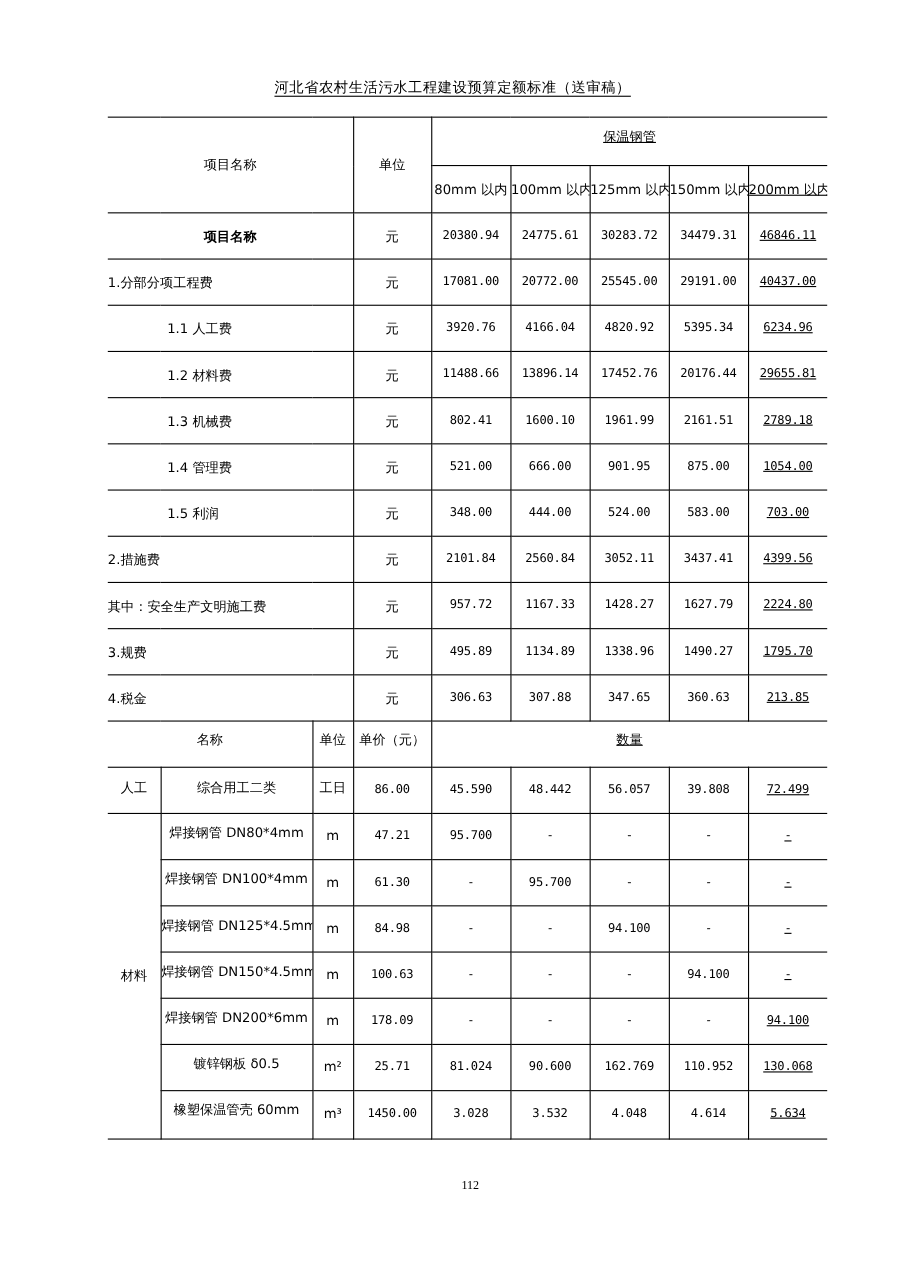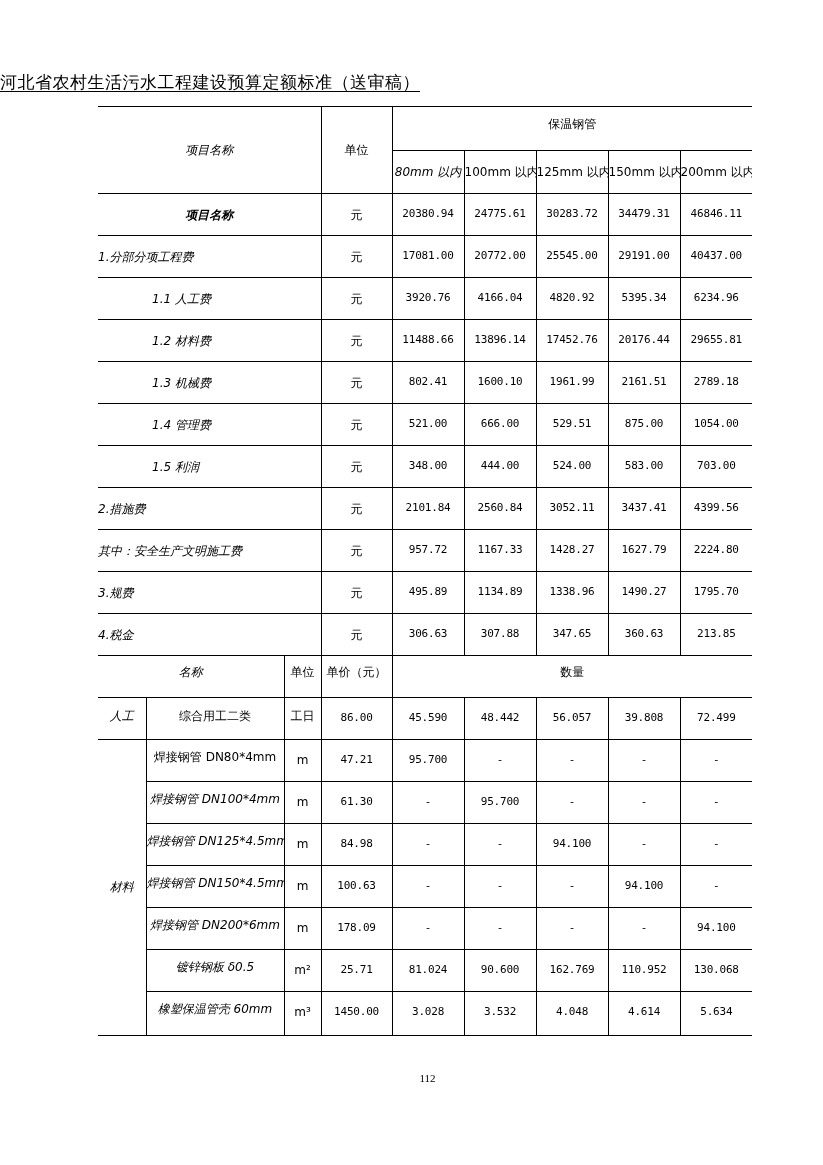--- a/index.html
+++ b/index.html
@@ -3,36 +3,36 @@
   <meta charset="utf-8">
   <style>
     html, body { margin: 0; padding: 0; background: #ffffff; }
     body {
       width: 823px; height: 1165px; position: relative; overflow: hidden;
       font-family: "DejaVu Sans", "Liberation Sans", sans-serif;
       color: #000;
     }
     .title {
       position: absolute; left: 0; width: 823px; top: 71px;
-      text-align: left; font-size: 17px; letter-spacing: 0.5px;
+      text-align: center; font-size: 13px; letter-spacing: 0.5px;
     }
     .title span { text-decoration: underline; text-underline-offset: 3px; }
     table.grid {
       position: absolute; left: 98px; top: 106px; width: 654px;
       border-collapse: collapse; table-layout: fixed;
       font-size: 12px;
     }
     table.grid td {
       border-top: 1px solid #000; border-bottom: 1px solid #000;
       border-left: 1px solid #000; border-right: 1px solid #000;
       padding: 0; text-align: center; vertical-align: top;
       overflow: hidden; white-space: nowrap;
     }
-    table.grid tr td:first-child { border-left: none; font-style: italic; }
-    table.grid tr td.last { border-right: none; }
+    table.grid tr td:first-child { border-left: none; }
+    table.grid tr td.last { border-right: none; text-decoration: underline; }
     td .c { display: block; padding-top: 13px; }
     .num { font-family: "DejaVu Sans Mono", "Liberation Mono", monospace; font-size: 11px; letter-spacing: -0.2px; }
     .hdr-mid { vertical-align: middle !important; }
     .left { text-align: left !important; }
     .ind1 { padding-left: 54px !important; }
     .bold { font-weight: bold; }
     .r43 { height: 42px; }
     .page-num {
       position: absolute; left: 16px; width: 823px; top: 1072px;
       text-align: center; font-size: 11px;
@@ -205,21 +205,21 @@
     <td>
           <span class="c">元</span>
         </td>
     <td class="num">
           <span class="c">521.00</span>
         </td>
     <td class="num">
           <span class="c">666.00</span>
         </td>
     <td class="num">
-          <span class="c">529.51</span>
+          <span class="c">901.95</span>
         </td>
     <td class="num">
           <span class="c">875.00</span>
         </td>
     <td class="num last">
           <span class="c">1054.00</span>
         </td>
   </tr>
   <tr class="r43">
     <td colspan="3" class="left ind1">

